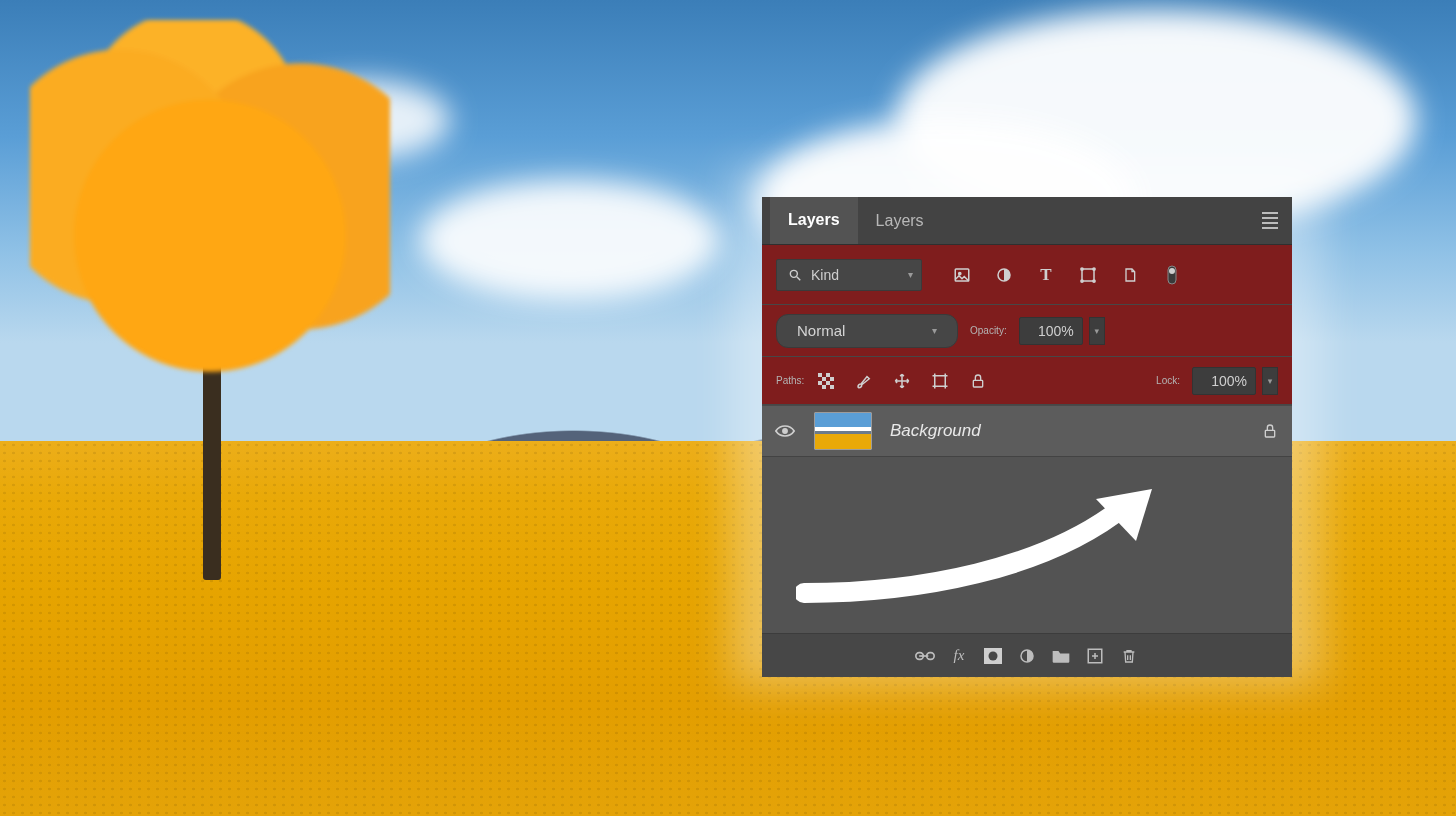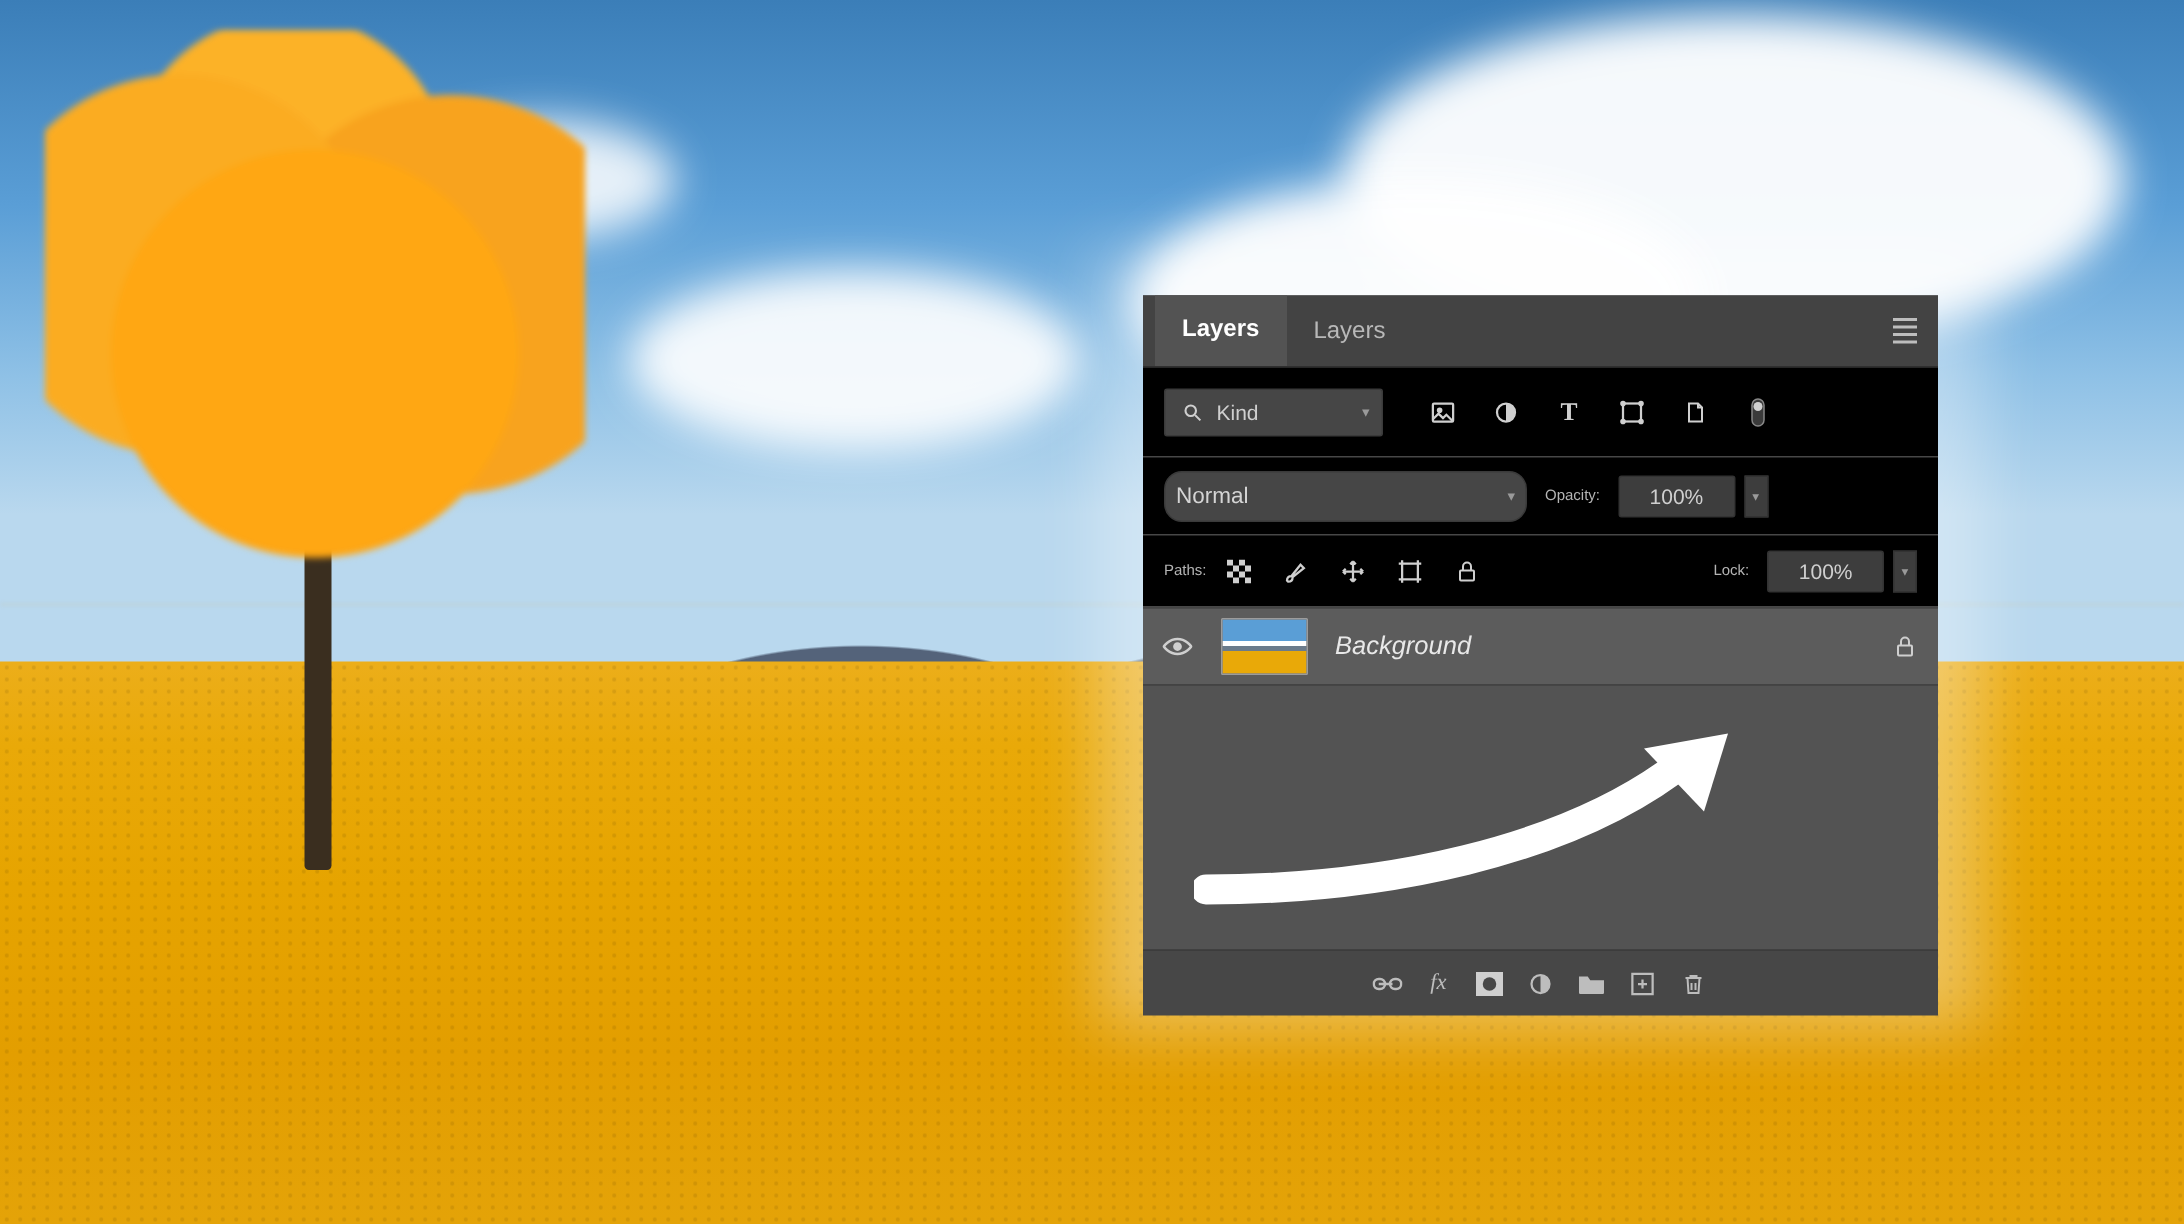--- a/index.html
+++ b/index.html
@@ -99,21 +99,21 @@
     opacity:.7;
   }
 
   
   .panel {
     position: absolute;
     left: 762px;
     top: 197px;
     width: 530px;
     height: 459px;
-    background: #000000;
+    background: #7f1d1d;
     color: #c8c8c8;
     font-size: 14px;
     box-shadow: 0 0 40px 30px rgba(255,255,255,.35);
     z-index: 5;
   }
   .panel-tabs {
     display: flex;
     align-items: center;
     height: 48px;
     background: #434343;
@@ -164,32 +164,32 @@
     gap:6px;
     color:#cfcfcf;
   }
   .kind-select .chev { margin-left:auto; font-size:10px; color:#9a9a9a;}
   .filter-icons { display:flex; gap:22px; margin-left:18px; align-items:center; }
   .ico { width:20px; height:20px; display:flex; align-items:center; justify-content:center; color:#cfcfcf; }
   .blend-select{
     display:flex; align-items:center;
     background:#464646;
     border:1px solid #3a3a3a;
-    height:34px; width:242px;
-    padding:0 7px;
+    height:34px; width:182px;
+    padding:0 20px;
     color:#d4d4d4;
     border-radius:12px;
     font-size:15px;
   }
   .blend-select .chev{margin-left:auto;font-size:10px;color:#9a9a9a;}
   .lbl { color:#b4b4b4; font-size:10px; }
   .pct-box{
     display:flex;align-items:center;
     background:#3d3d3d;border:1px solid #333;
-    height:28px;padding:0 20px;border-radius:2px;
+    height:28px;padding:0 8px;border-radius:2px;
     color:#cfcfcf;font-size:14px;min-width:64px;justify-content:flex-end;
   }
   .pct-wrap{display:flex;align-items:center;gap:6px;}
   .pct-chev{width:16px;height:28px;background:#3d3d3d;border:1px solid #333;display:flex;align-items:center;justify-content:center;font-size:9px;color:#9a9a9a;}
 
   .lock-row{height:48px;}
   .lock-icons{display:flex;gap:18px;align-items:center;}
 
   .layer-row{
     display:flex;align-items:center;

